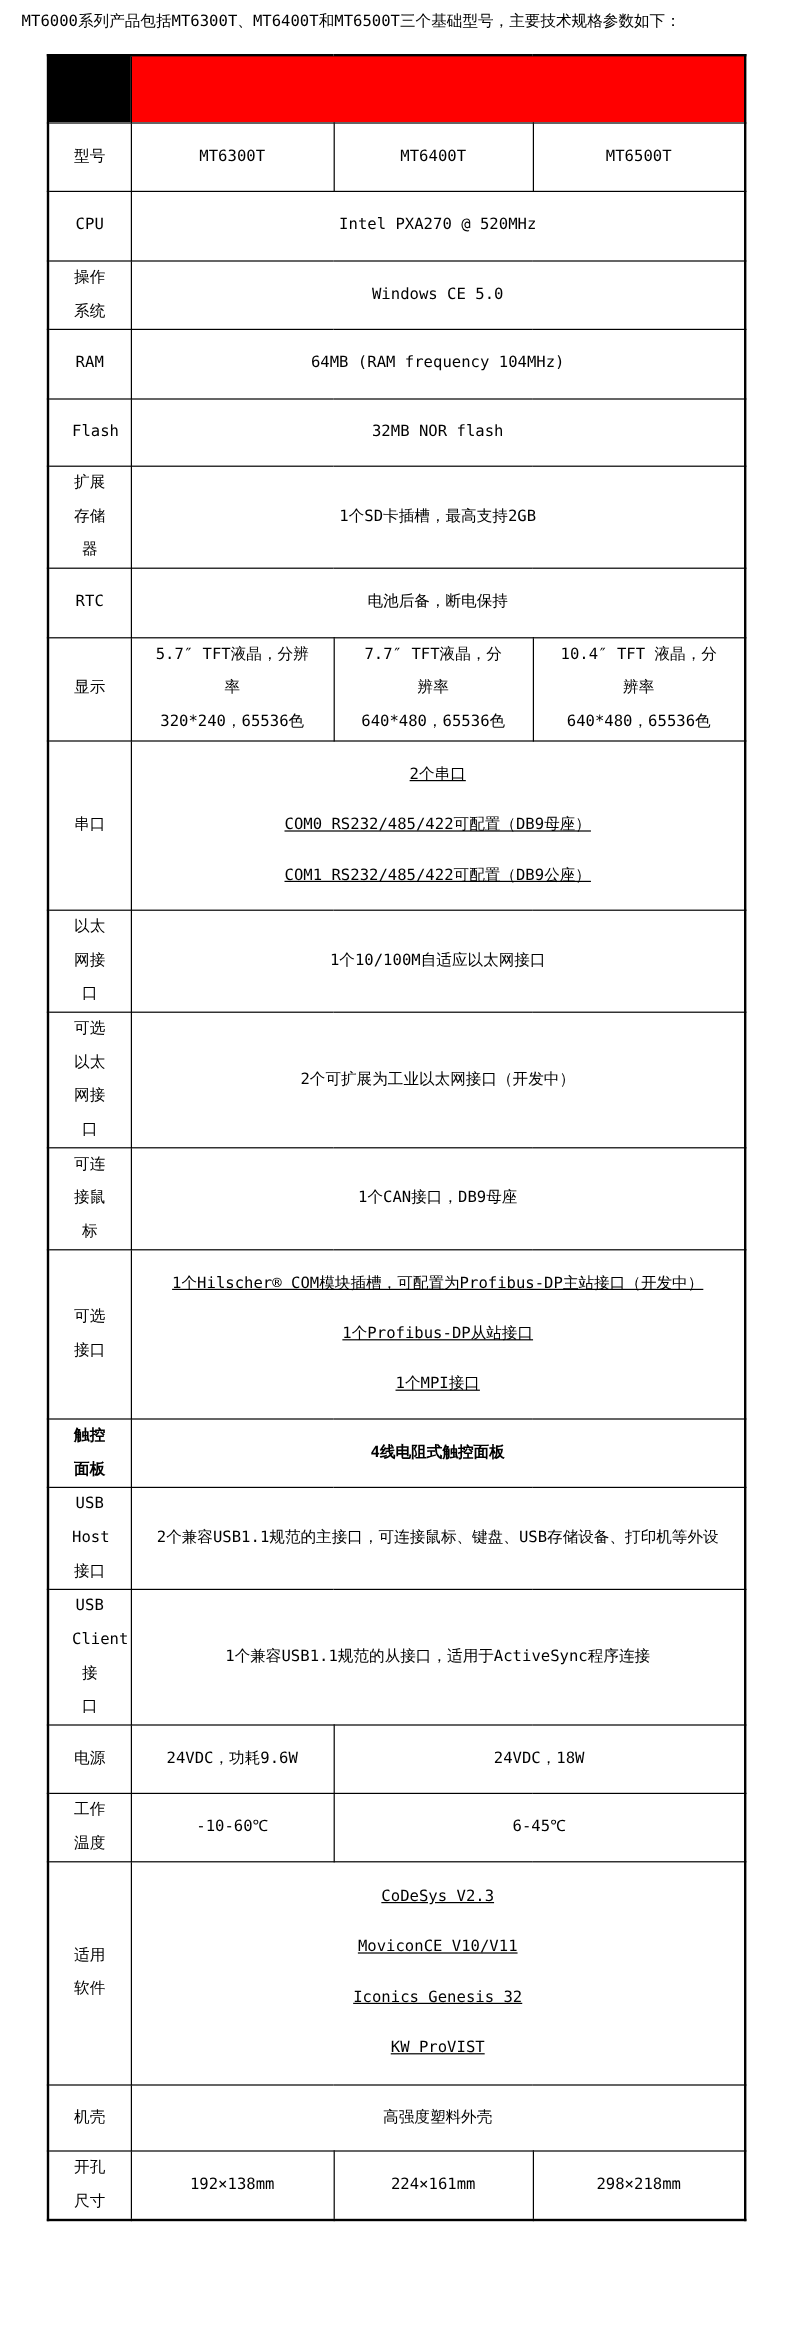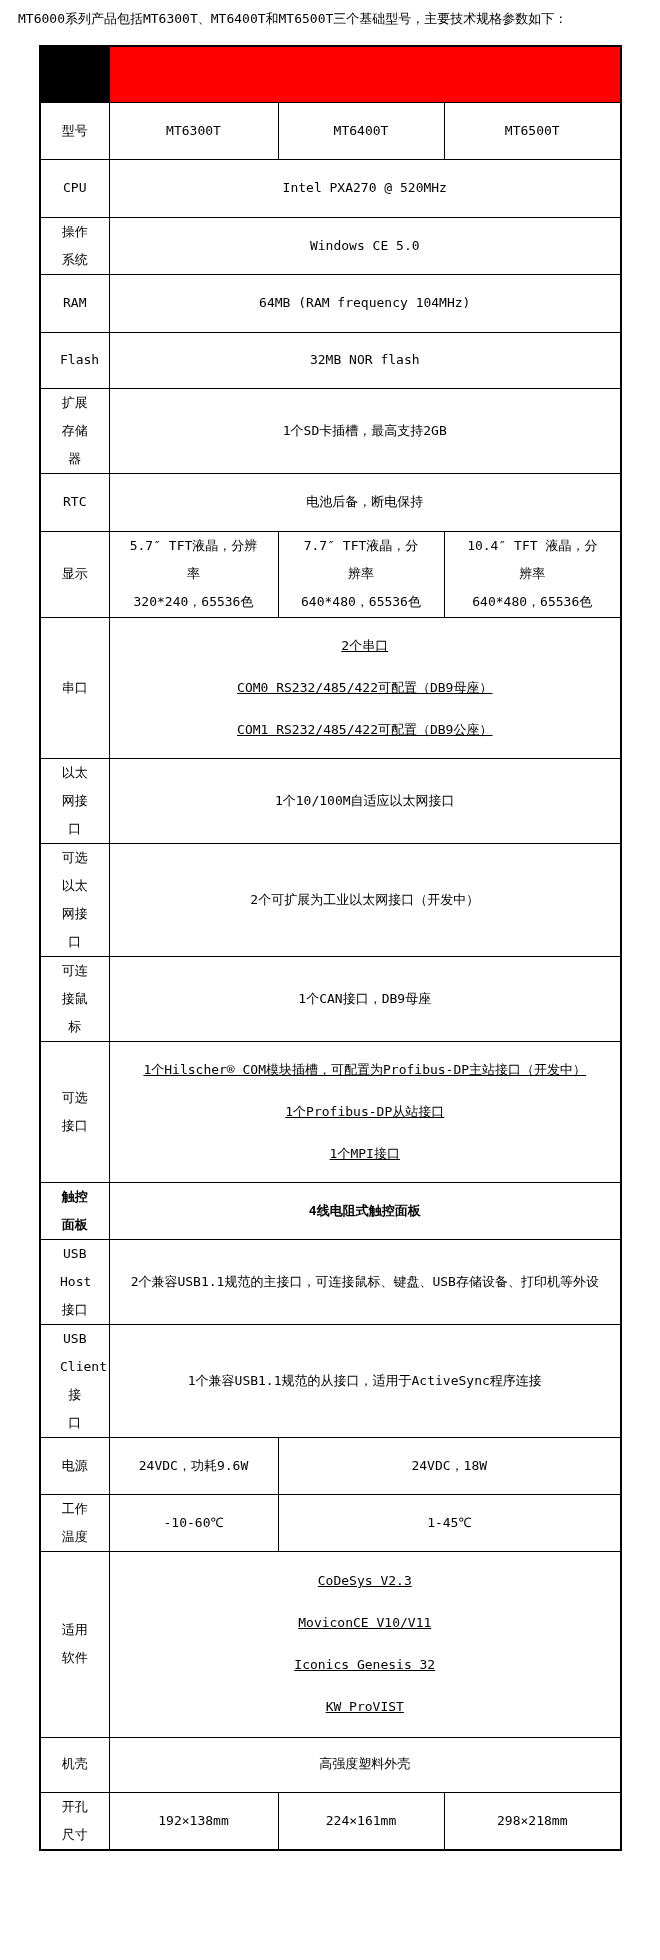--- a/index.html
+++ b/index.html
@@ -138,21 +138,21 @@
         <td colspan="3" class="value-cell">1个兼容USB1.1规范的从接口，适用于ActiveSync程序连接</td>
       </tr>
       <tr style="height: 57px;">
         <td class="label-cell">电源</td>
         <td colspan="1" class="value-cell">24VDC，功耗9.6W</td>
         <td colspan="2" class="value-cell">24VDC，18W</td>
       </tr>
       <tr style="height: 56px;">
         <td class="label-cell">工作温度</td>
         <td colspan="1" class="value-cell">-10-60℃</td>
-        <td colspan="2" class="value-cell">1-45℃</td>
+        <td colspan="2" class="value-cell">6-45℃</td>
       </tr>
       <tr style="height: 186px;">
         <td class="label-cell">适用软件</td>
         <td colspan="3" class="value-cell para">CoDeSys V2.3
 MoviconCE V10/V11
 Iconics Genesis 32
 KW ProVIST</td>
       </tr>
       <tr style="height: 55px; font-family: Liberation Mono, monospace;">
         <td class="label-cell">机壳</td>

